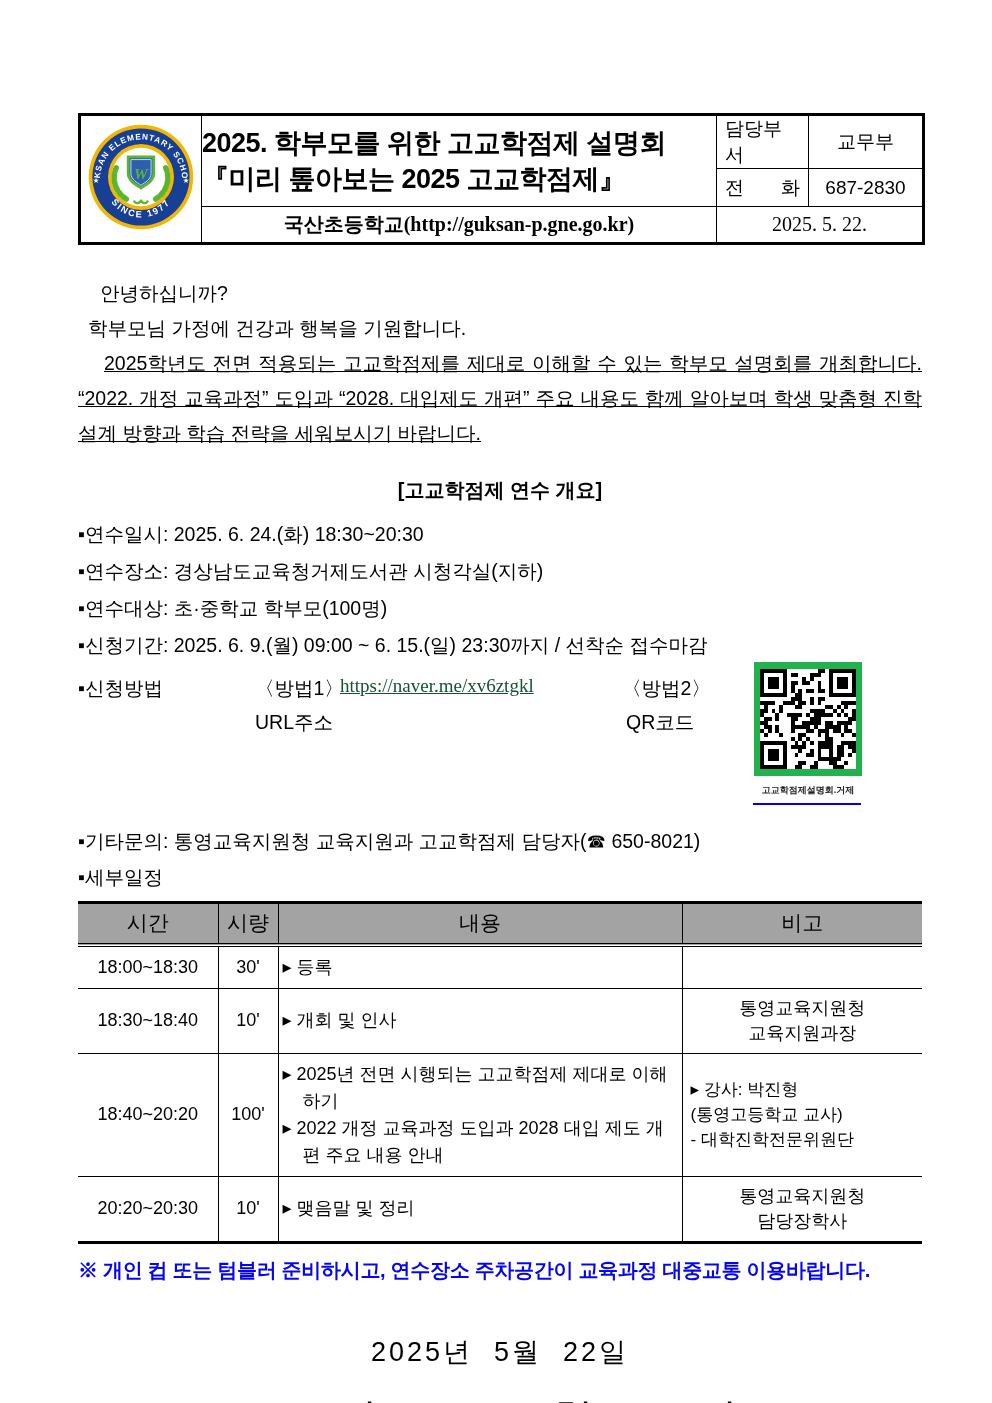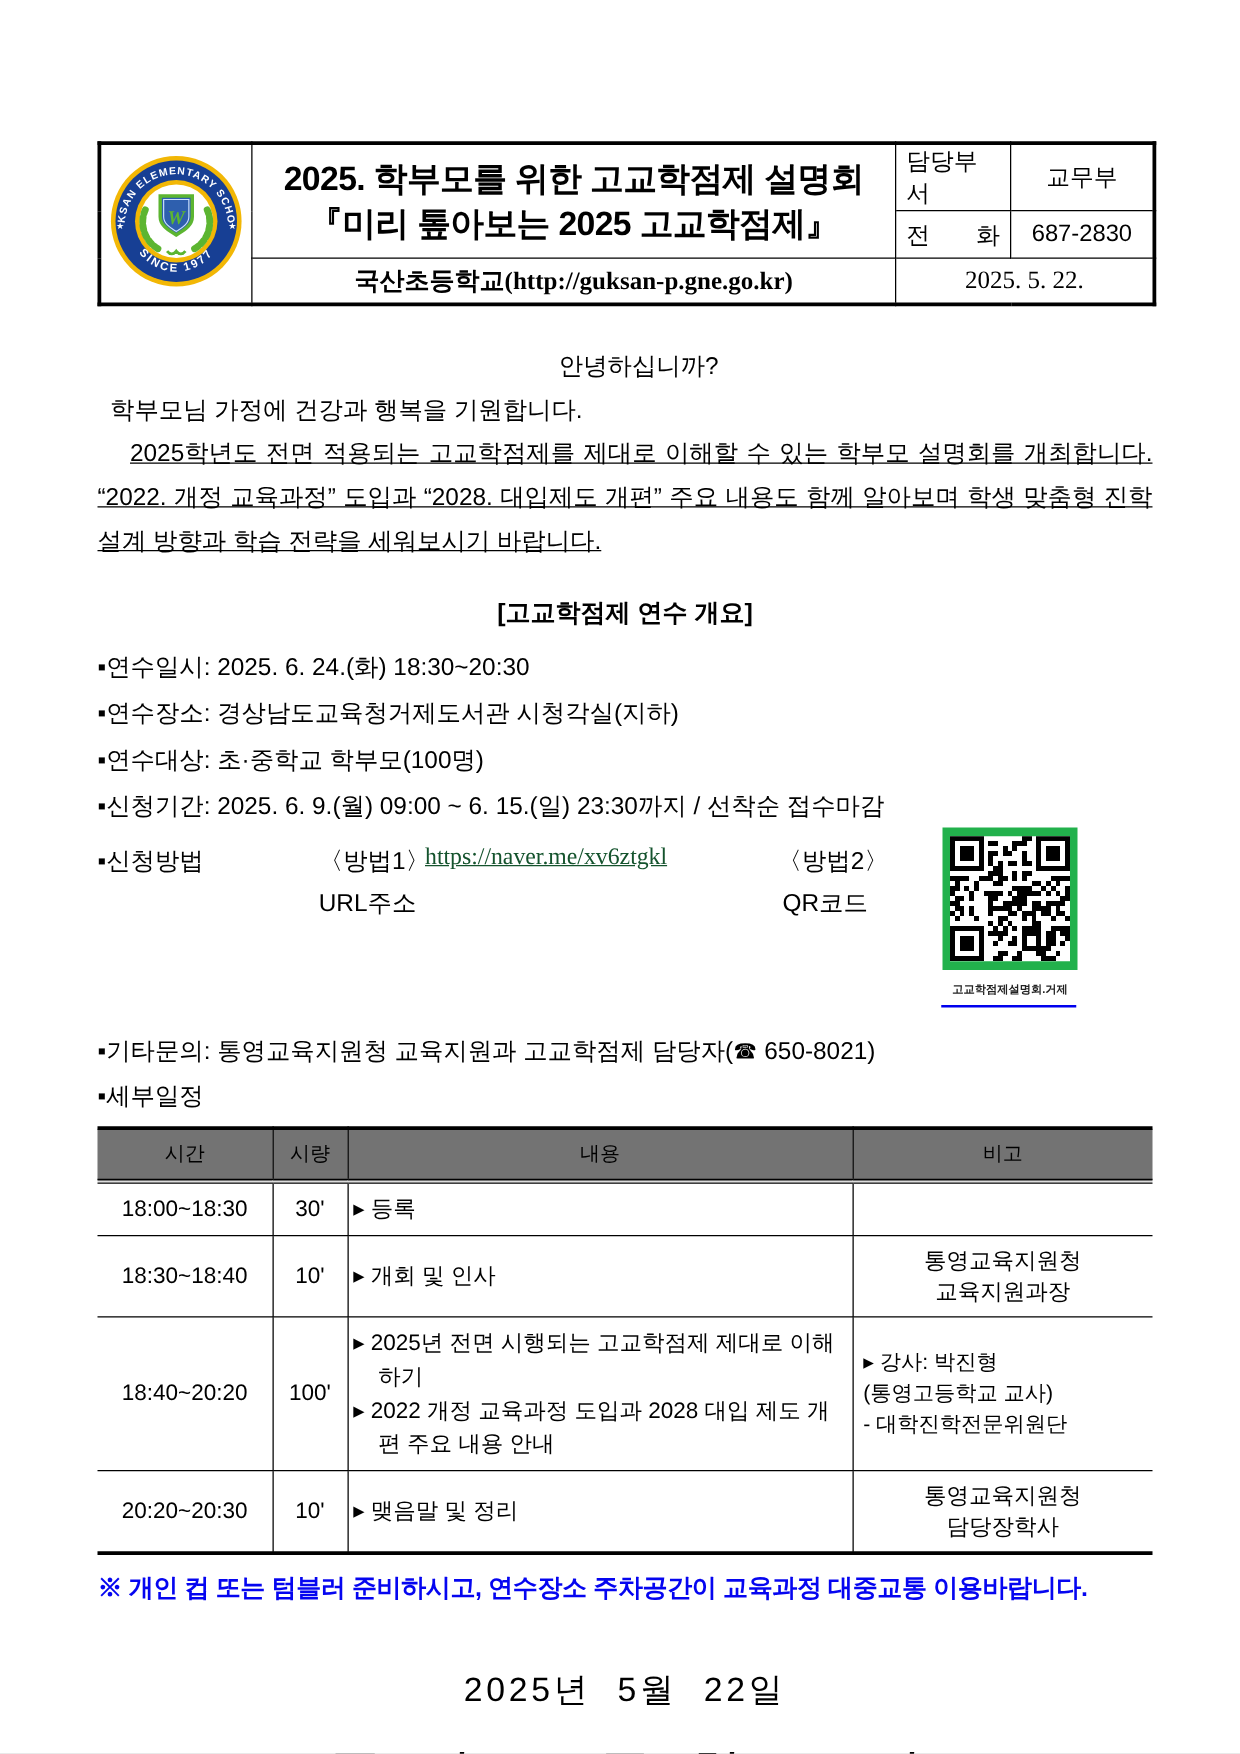--- a/index.html
+++ b/index.html
@@ -11,31 +11,31 @@
   }
   .content { position:absolute; left:78px; top:0; width:844px; }
 
   
   table.hdr {
     margin-top:113px; width:844px; border-collapse:collapse;
     border:3px solid #000; table-layout:fixed;
   }
   table.hdr td { border:1.5px solid #000; vertical-align:middle; }
   td.logo-cell { width:122px; text-align:center; }
-  td.title-cell { width:515px; text-align:center; padding:2px 0; }
+  td.title-cell { width:515px; text-align:left; padding:2px 0; }
   .hdr-title { font-size:27px; font-weight:bold; line-height:36px; letter-spacing:-0.5px; }
   td.school-cell { text-align:center; font-family:"Liberation Serif", serif; font-weight:bold; font-size:20px; height:37px; }
   td.lab-cell { width:92px; font-size:19px; padding:0 8px; height:38px;
                 text-align:justify; text-align-last:justify; }
   td.val-cell { width:115px; font-size:19px; text-align:center; height:38px; }
   td.date-cell { text-align:center; font-size:20px; height:37px; font-family:"Liberation Serif", serif; }
 
   
   .greeting { margin-top:31px; font-size:19.5px; line-height:35px; width:844px; }
-  .greet-l1 { text-indent:22px;text-align:center; }
+  .greet-l1 { text-indent:22px; }
   .greet-l2 { text-indent:10px; }
   .greet-para { text-align:justify; text-indent:26px;text-decoration:underline; }
 
   
   .ov-title { margin-top:26px; text-align:center; font-size:20px; font-weight:bold; }
   .ov-list { margin-top:12px; font-size:19.5px; }
   .ov-list .ov-item { line-height:37px; }
 
   .apply-wrap { position:relative; height:150px; margin-top:5px; font-size:19.5px; }
   .apply-label { position:absolute; left:0; top:6px; }
@@ -57,21 +57,21 @@
 
   
   table.sched {
     margin-top:6px; width:844px; border-collapse:collapse; table-layout:fixed;
     border-top:3.5px solid #000; border-bottom:3.5px solid #000;
   }
   table.sched th, table.sched td { border:1.2px solid #000; border-left-width:1.2px; }
   table.sched th:first-child, table.sched td:first-child { border-left:none; }
   table.sched th:last-child, table.sched td:last-child { border-right:none; }
   table.sched thead th {
-    background:#737373; font-size:16px; font-weight:normal; height:42px;
+    background:#a3a3a3; font-size:21px; font-weight:normal; height:42px;
     border-bottom:4px double #000;
   }
   table.sched td { font-size:18px; padding:7px 4px; vertical-align:middle; }
   td.c-time { width:140px; text-align:center; }
   td.c-dur  { width:60px;  text-align:center; }
   td.c-cont { width:404px; text-align:left; padding-left:12px; padding-right:8px; }
   td.c-cont div { padding-left:20px; text-indent:-20px; line-height:27px; }
   td.c-note { width:240px; text-align:center; line-height:25px; font-size:17.5px; }
   td.c-note.note-left { text-align:left; padding-left:8px; font-size:17px; }
 

